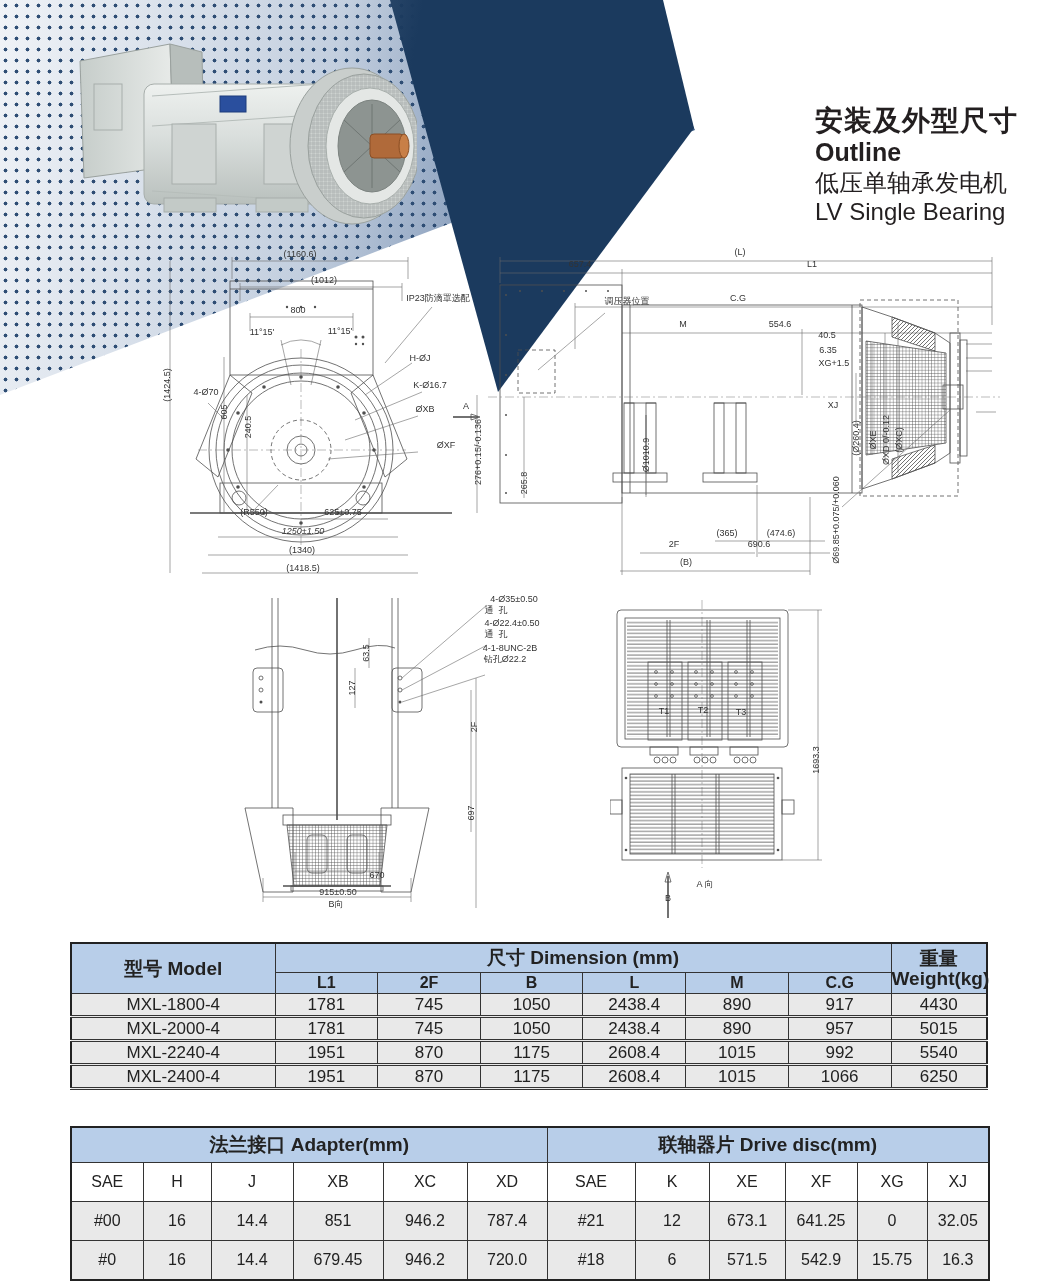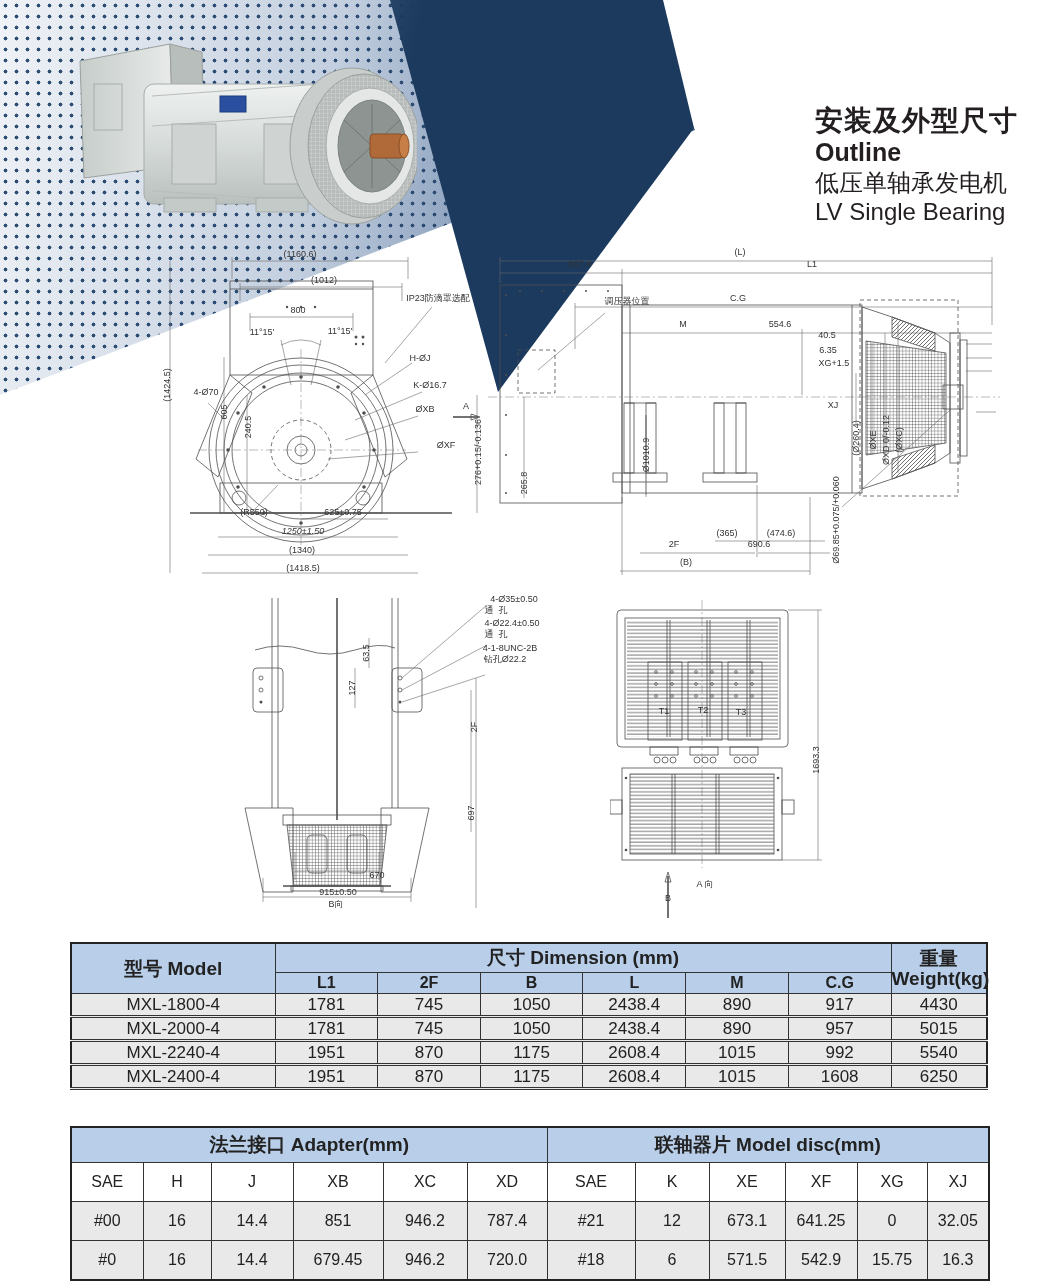--- a/index.html
+++ b/index.html
@@ -521,21 +521,21 @@
           <td>992</td>
           <td>5540</td>
         </tr>
         <tr>
           <td>MXL-2400-4</td>
           <td>1951</td>
           <td>870</td>
           <td>1175</td>
           <td>2608.4</td>
           <td>1015</td>
-          <td>1608</td>
+          <td>1066</td>
           <td>6250</td>
         </tr>
       </tbody>
   </table>
 
   <table id="adapter-table">
     <colgroup>
       <col style="width:72px">
         <col style="width:68px">
         <col style="width:82px">
@@ -545,21 +545,21 @@
       <col style="width:88px">
         <col style="width:74px">
         <col style="width:76px">
         <col style="width:72px">
         <col style="width:70px">
         <col style="width:62px">
     </colgroup>
     <thead>
       <tr class="h1">
         <th colspan="6">法兰接口  Adapter(mm)</th>
-        <th colspan="6">联轴器片  Model disc(mm)</th>
+        <th colspan="6">联轴器片  Drive disc(mm)</th>
       </tr>
       <tr class="h2">
         <th>SAE</th>
         <th>H</th>
         <th>J</th>
         <th>XB</th>
         <th>XC</th>
         <th>XD</th>
         <th>SAE</th>
         <th>K</th>

